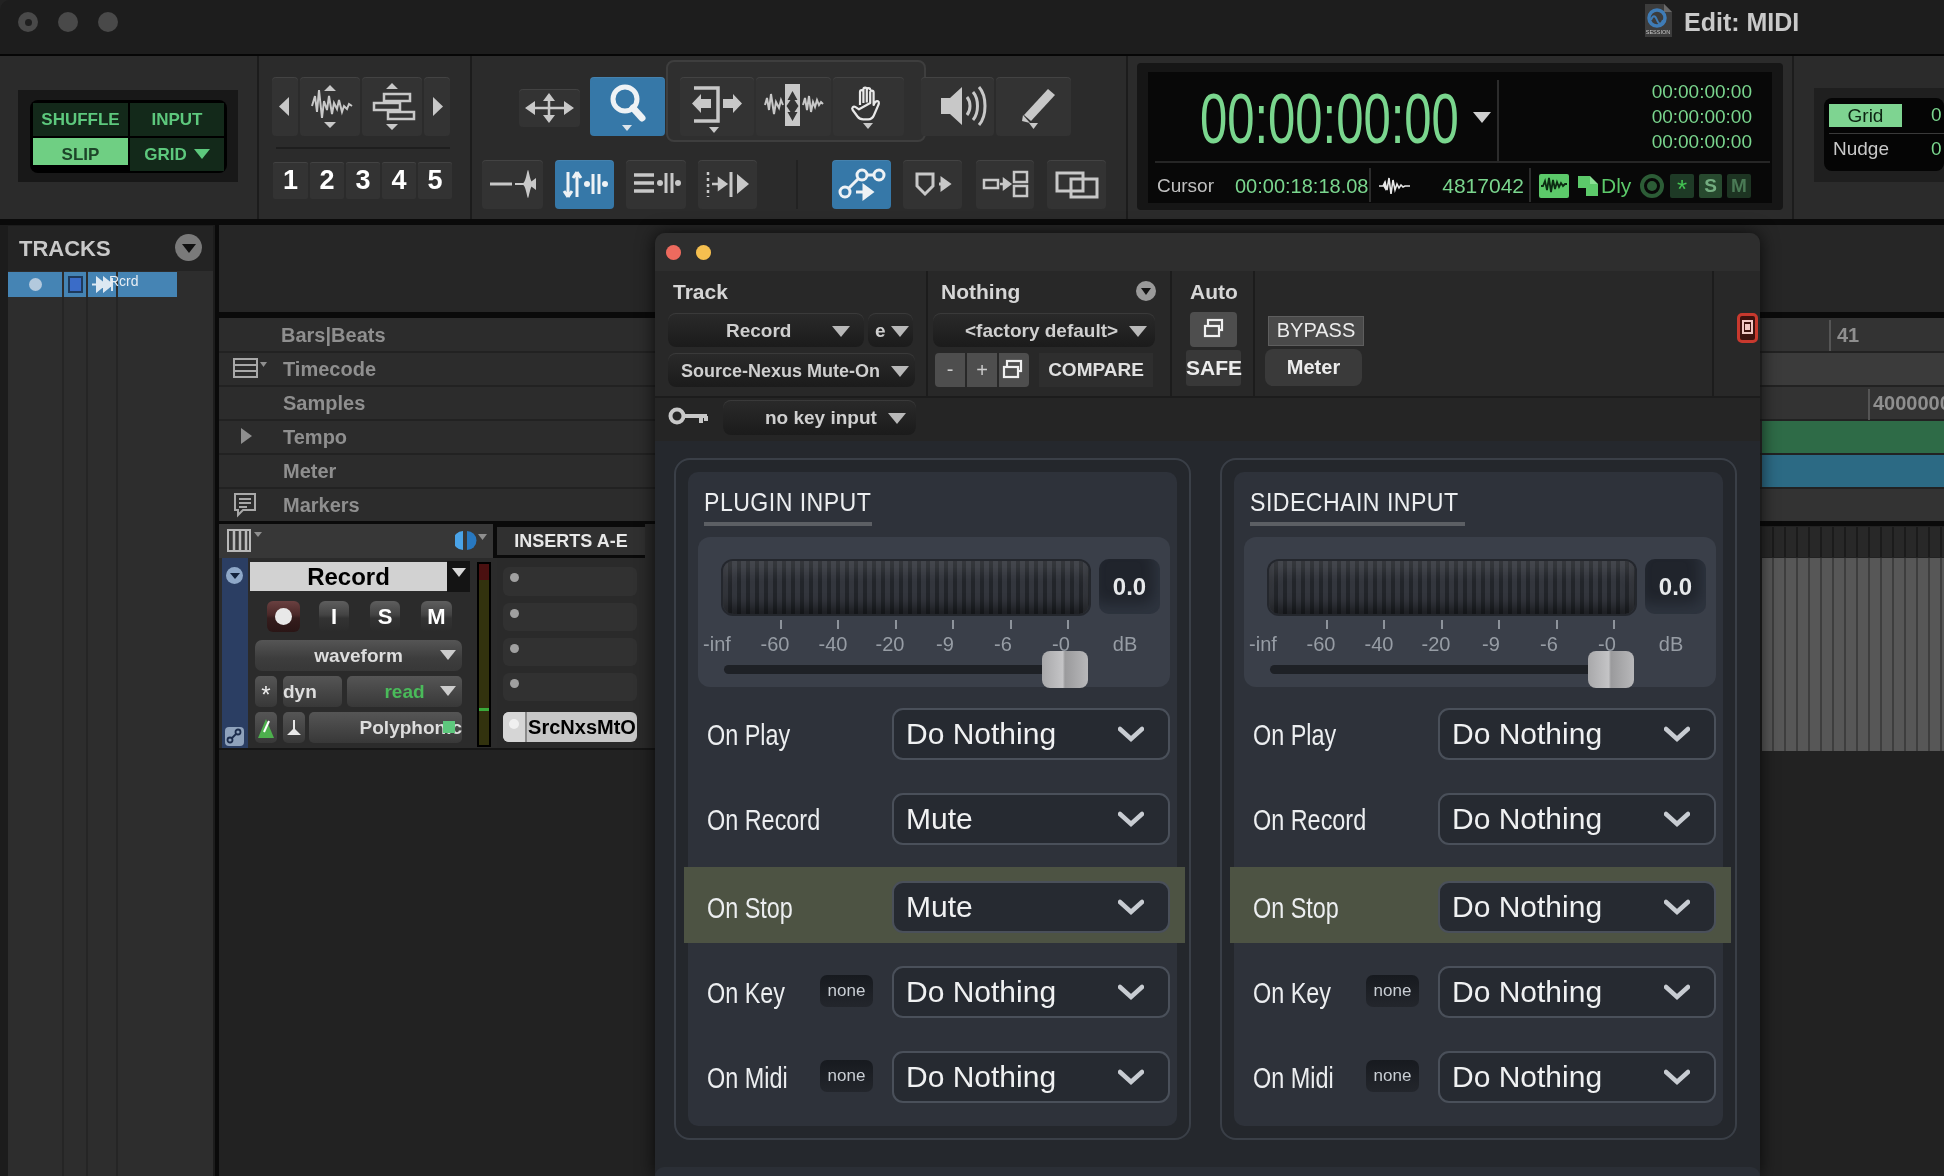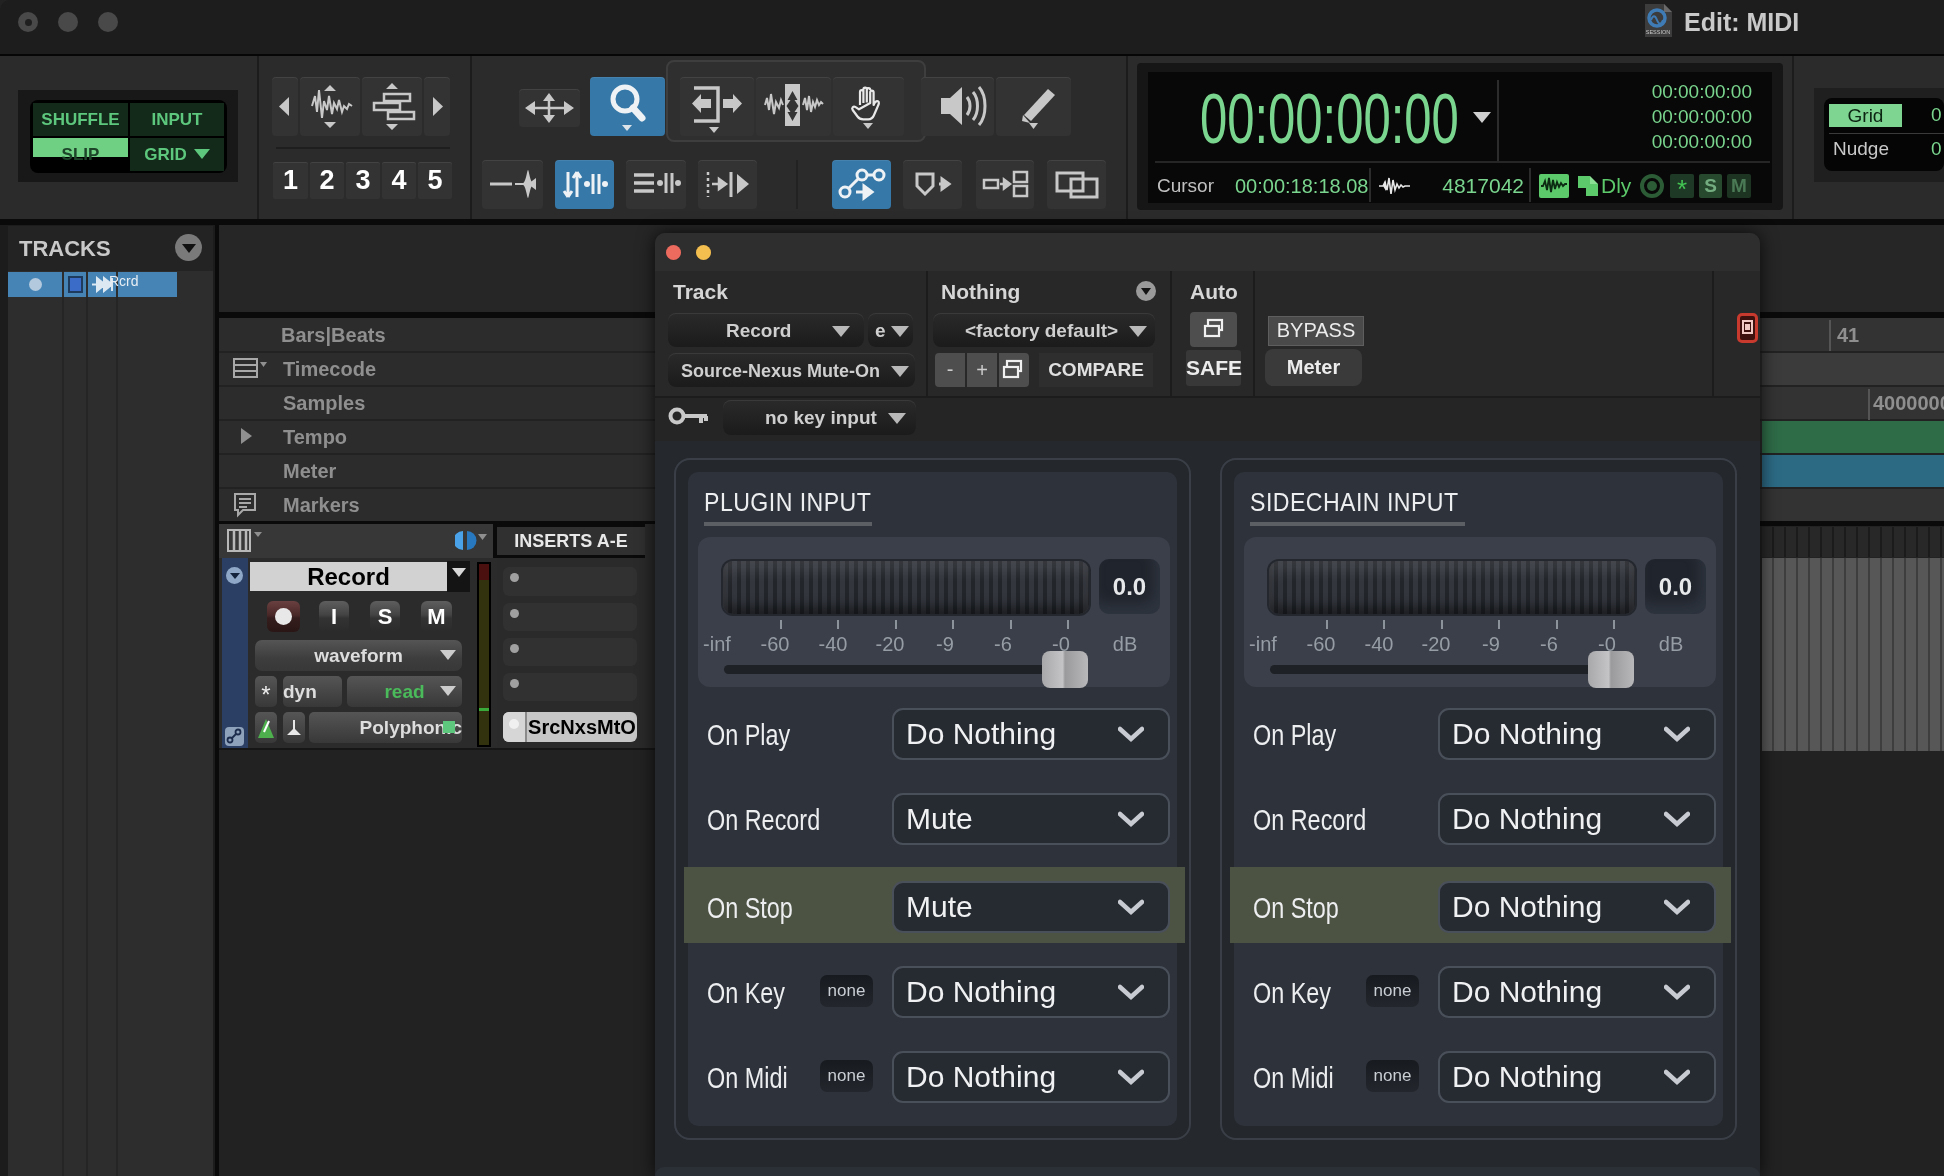--- a/index.html
+++ b/index.html
@@ -64,21 +64,21 @@
   <div class="abs" style="left:0;top:219px;width:1944px;height:6px;background:#0a0a0a;"></div>
   <div class="abs" style="left:257px;top:56px;width:2px;height:163px;background:#1c1c1c;"></div>
   <div class="abs" style="left:470px;top:56px;width:2px;height:163px;background:#1c1c1c;"></div>
   <div class="abs" style="left:1126px;top:56px;width:2px;height:163px;background:#1c1c1c;"></div>
   <div class="abs" style="left:1792px;top:56px;width:2px;height:163px;background:#1c1c1c;"></div>
 
   <div class="abs" style="left:18px;top:90px;width:220px;height:92px;background:#181818;"></div>
   <div class="abs" style="left:30px;top:100px;width:197px;height:73px;background:#000;border-radius:8px;"></div>
   <div class="abs" style="left:33px;top:103px;width:95px;height:33px;background:#13291a;color:#5dc87d;font-size:17px;font-weight:bold;text-align:center;line-height:33px;">SHUFFLE</div>
   <div class="abs" style="left:130px;top:103px;width:94px;height:33px;background:#13291a;color:#5dc87d;font-size:17px;font-weight:bold;text-align:center;line-height:33px;">INPUT</div>
-  <div class="abs" style="left:33px;top:138px;width:95px;height:19px;background:#6fcf83;color:#1d4429;font-size:17px;font-weight:bold;text-align:center;line-height:33px;">SLIP</div>
+  <div class="abs" style="left:33px;top:138px;width:95px;height:27px;background:#6fcf83;color:#1d4429;font-size:17px;font-weight:bold;text-align:center;line-height:33px;">SLIP</div>
   <div class="abs" style="left:130px;top:138px;width:94px;height:33px;background:#13291a;color:#5dc87d;font-size:17px;font-weight:bold;text-align:center;line-height:33px;">GRID<span style="display:inline-block;margin-left:7px;width:0;height:0;border-left:8px solid transparent;border-right:8px solid transparent;border-top:10px solid #5dc87d;vertical-align:1px;"></span></div>
 
   <div class="tb-btn" style="left:272px;top:77px;width:26px;height:59px;">
     <svg width="26" height="59">
         <path d="M17 20 L7 29.5 L17 39 Z" fill="#c8c8c8"></path>
       </svg>
     </div>
   <div class="tb-btn" style="left:300px;top:77px;width:60px;height:59px;">
     <svg width="60" height="59" viewBox="0 0 60 59">
       <path d="M30 8 l6 6 h-12 Z M30 51 l6 -6 h-12 Z" fill="#c8c8c8"></path>

